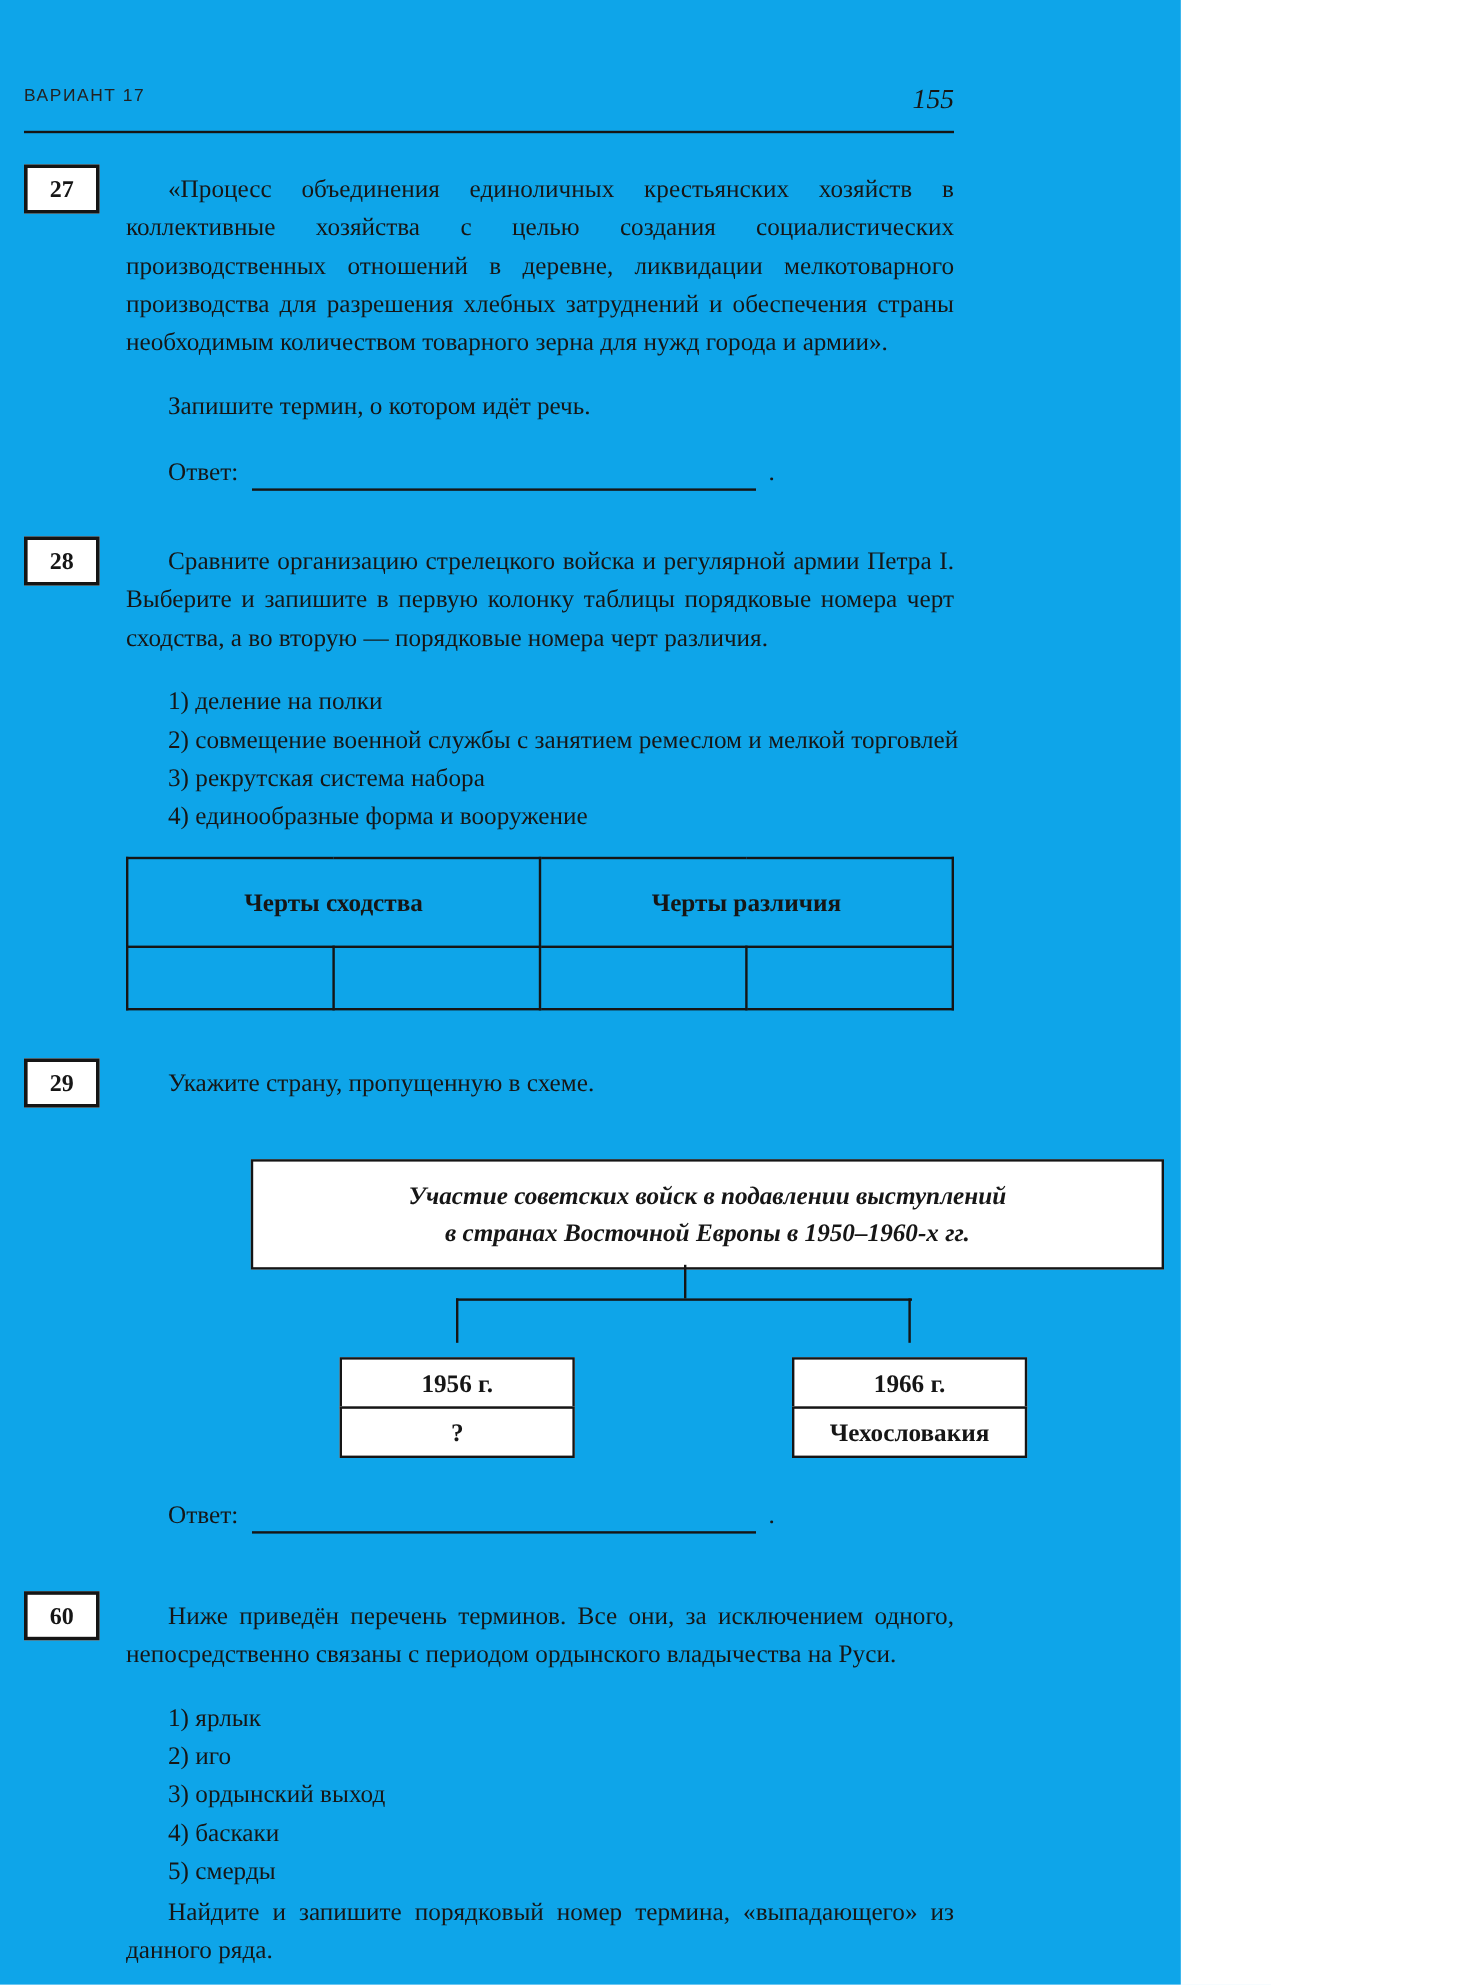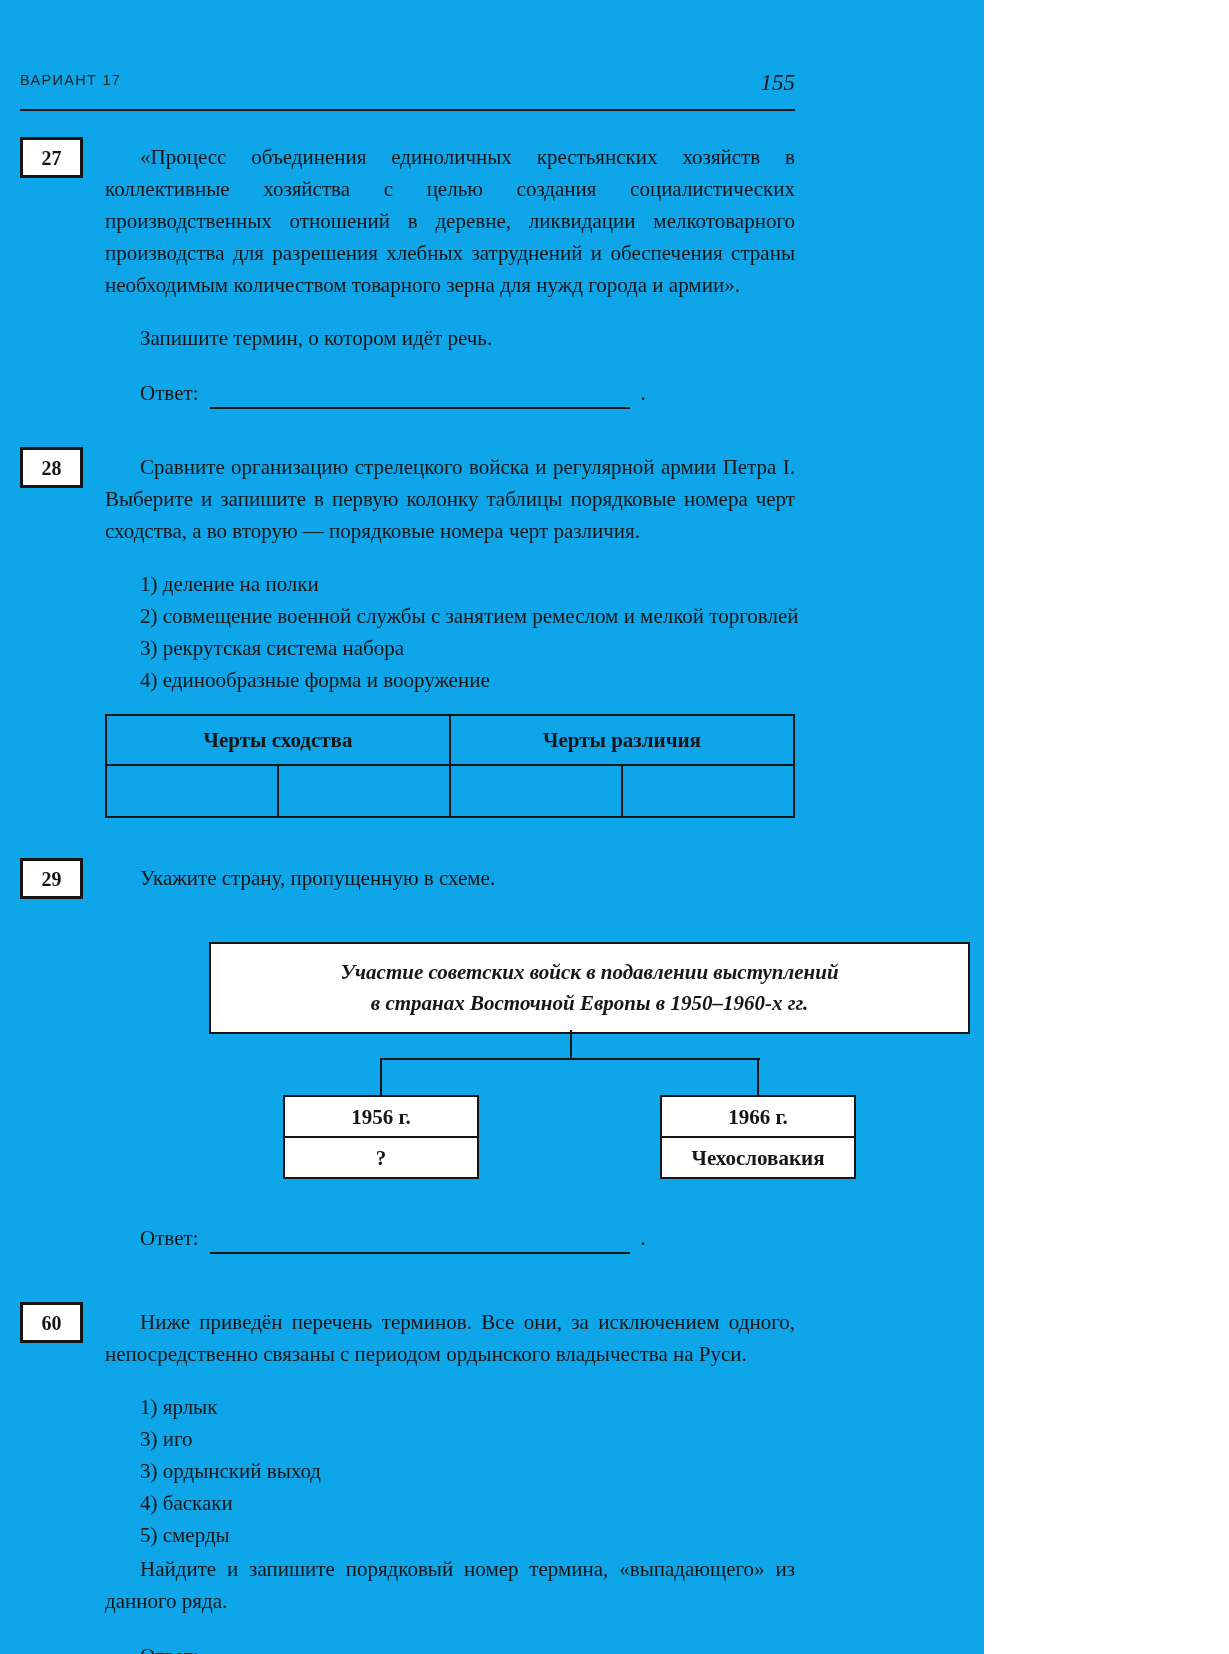--- a/index.html
+++ b/index.html
@@ -27,40 +27,40 @@
   .para{text-align:justify;}
   .indent{text-indent:35px;}
   .items{margin-left:35px;}
   .item{white-space:nowrap;}
 
   .answer-line{margin-left:35px;display:flex;align-items:flex-end;margin-top:14px;height:34px;}
   .answer-blank{width:420px;border-bottom:2px solid #161616;height:26px;margin-left:12px;}
   .answer-dot{margin-left:10px;}
 
   .cmp-table{width:100%;border-collapse:collapse;margin-top:18px;table-layout:fixed;}
-  .cmp-table th{border:2px solid #151515;font-weight:bold;height:44px;font-size:21px;padding:2px;}
+  .cmp-table th{border:2px solid #151515;font-weight:bold;height:44px;font-size:21px;padding:14px;}
   .cmp-table td{border:2px solid #151515;height:48px;width:25%;}
 
   .scheme{position:relative;height:232px;margin-top:48px;}
   .scheme-top{
     position:absolute;left:104px;top:0;width:757px;height:88px;
     border:2px solid #151515;display:flex;align-items:center;justify-content:center;
     font-weight:bold;text-align:center;white-space:pre-line;line-height:31px;background:#fff;font-style:italic;
   }
   .conn{position:absolute;background:#151515;}
   .conn-v-top{left:465px;top:88px;width:2px;height:28px;}
   .conn-h{left:275px;top:116px;width:380px;height:2px;}
   .conn-v-left{left:275px;top:116px;width:2px;height:37px;}
   .conn-v-right{left:652px;top:116px;width:2px;height:37px;}
   .scheme-box{position:absolute;top:153px;width:196px;}
   .scheme-box.left{left:178px;}
   .scheme-box.right{left:555px;}
   .scheme-cell{
     border:2px solid #151515;height:39px;display:flex;align-items:center;justify-content:center;
-    font-weight:bold;background:#fff;
+    font-weight:bold;background:#fff;margin-top:12px;
   }
   .scheme-cell + .scheme-cell{margin-top:-2px;}
 
   .q29-answer{margin-top:46px;}
   .closing{margin-top:2px;}
 </style>
 </head>
 <body>
 
 <div class="page">
@@ -136,21 +136,21 @@
         <span class="answer-blank"></span>
         <span class="answer-dot">.</span>
       </div>
     </section>
 
     <section class="question q30">
       <div class="qnum">60</div>
       <p class="para indent">Ниже приведён перечень терминов. Все они, за исключением одного, непосредственно связаны с периодом ордынского владычества на Руси.</p>
       <div class="items">
         <div class="item">1) ярлык</div>
-        <div class="item">3) иго</div>
+        <div class="item">2) иго</div>
         <div class="item">3) ордынский выход</div>
         <div class="item">4) баскаки</div>
         <div class="item">5) смерды</div>
       </div>
       <p class="para indent closing">Найдите и запишите порядковый номер термина, «выпадающего» из данного ряда.</p>
       <div class="answer-line">
         <span>Ответ:</span>
         <span class="answer-blank"></span>
         <span class="answer-dot">.</span>
       </div>

